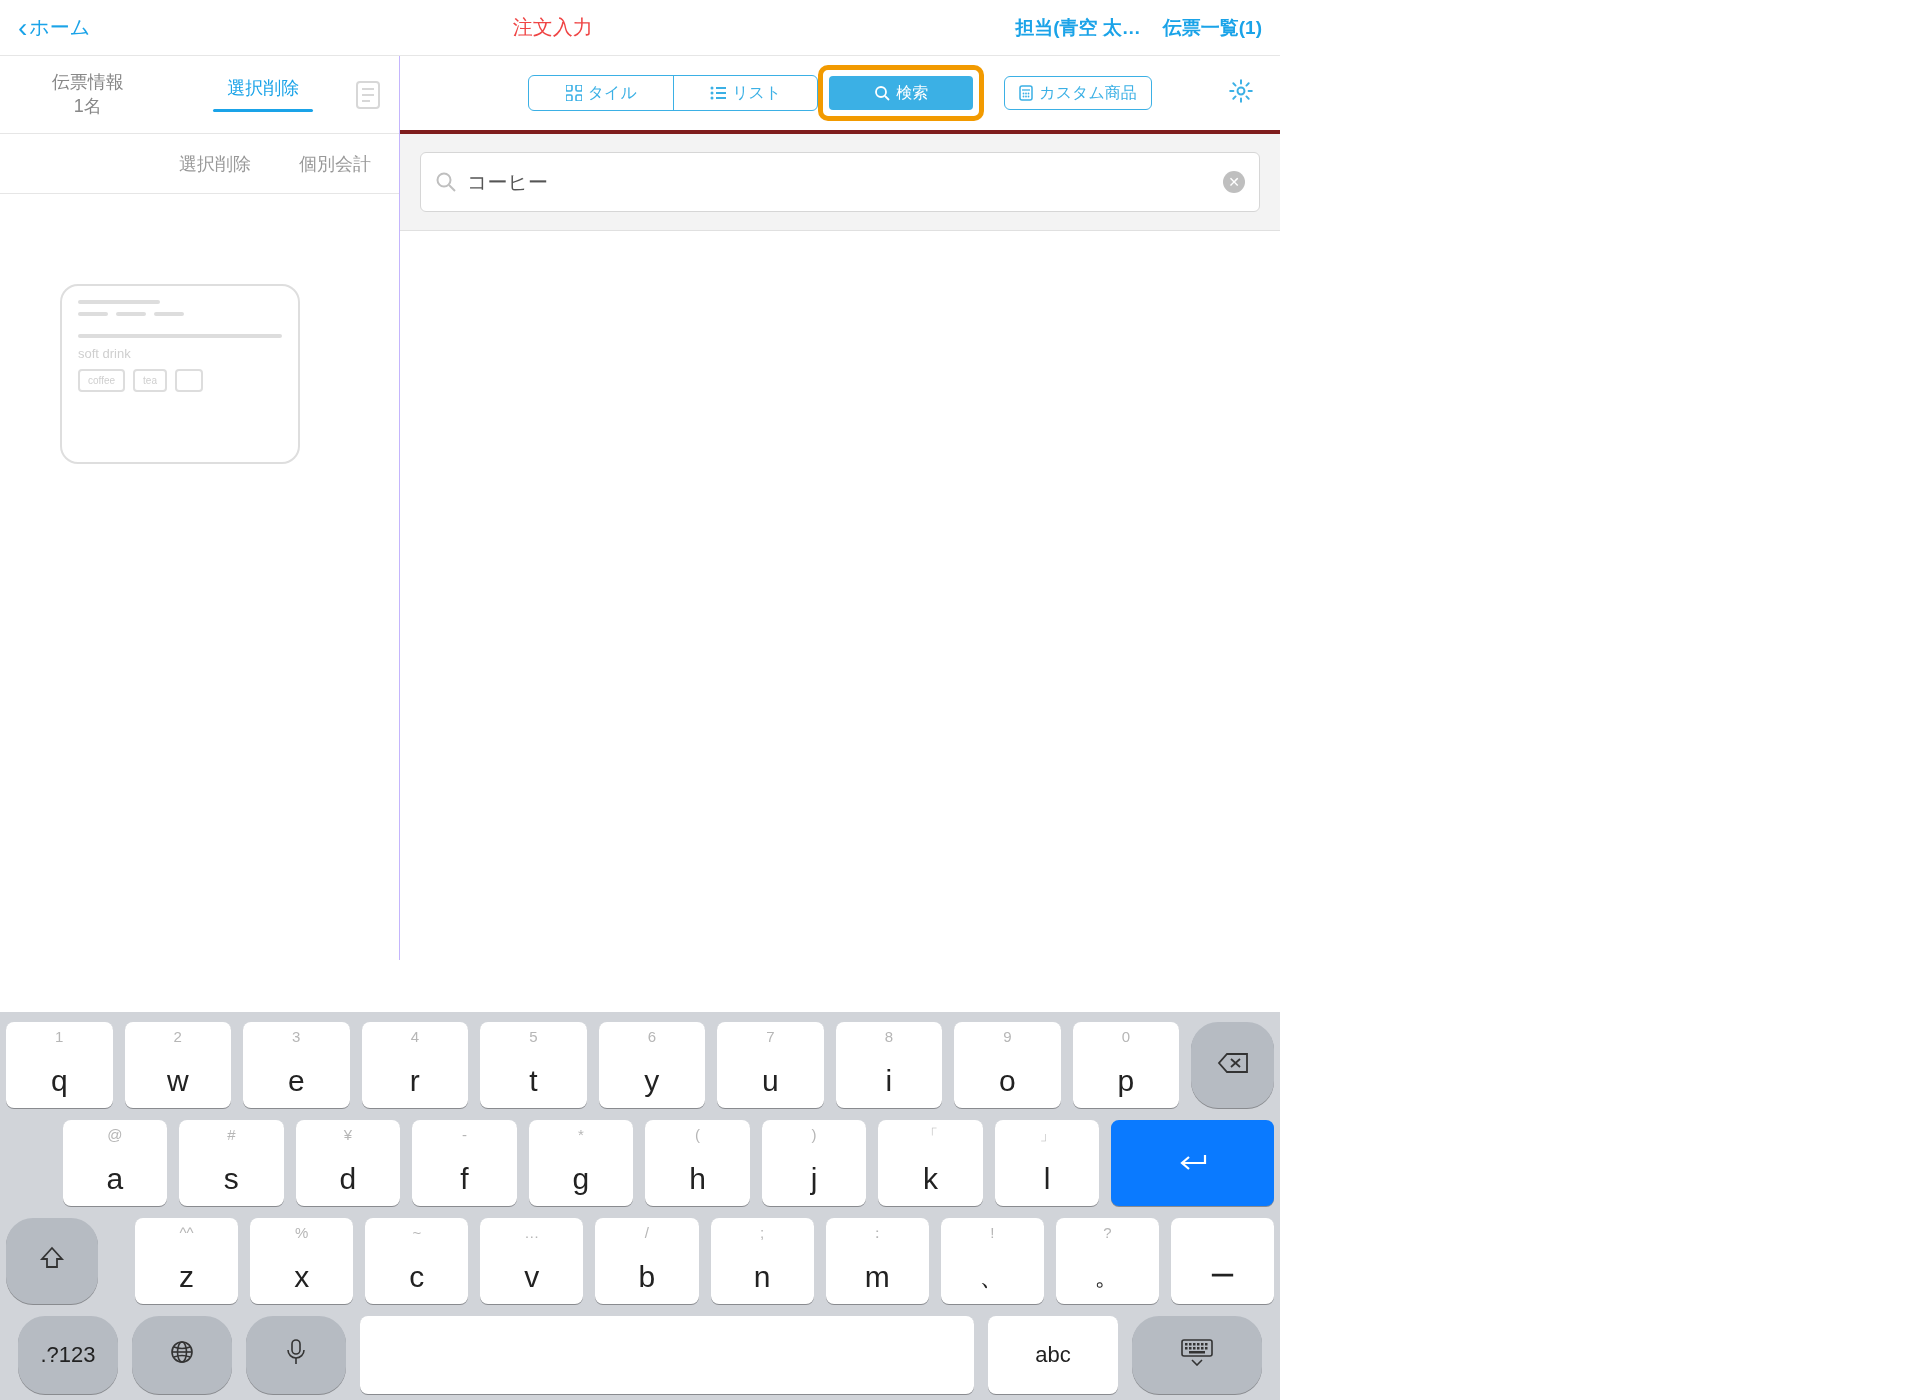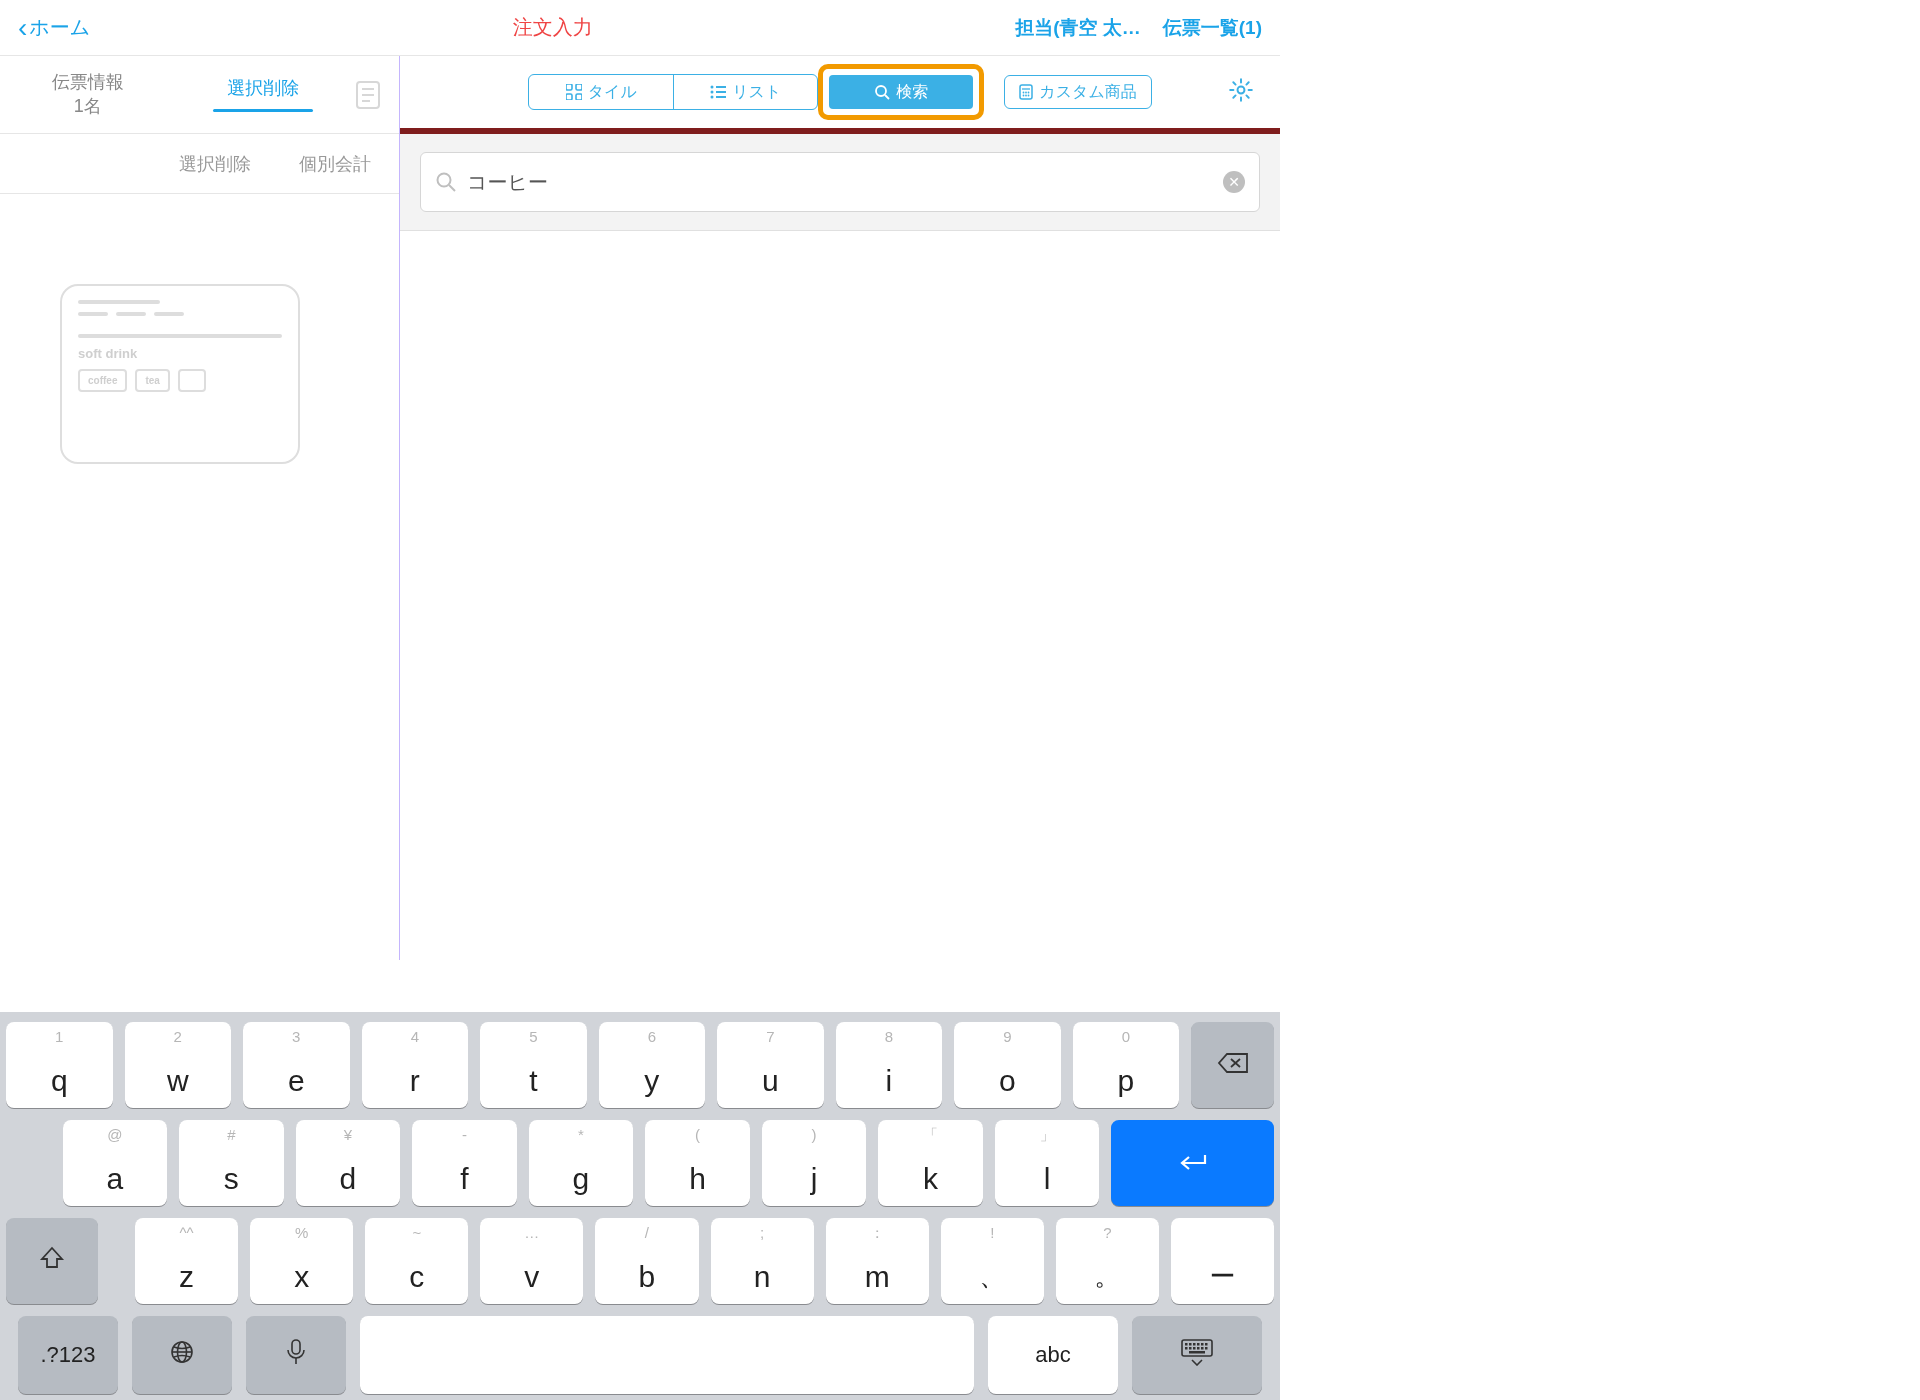--- a/index.html
+++ b/index.html
@@ -11,49 +11,49 @@
   .nav-right { display: flex; gap: 22px; }
   .nav-link { color: #1aa3e8; font-size: 19px; cursor: pointer; font-weight: bold; }
   .body { display: flex; height: calc(100% - 56px); }
   .left { width: 400px; border-right: 1px solid #c4b5fd; display: flex; flex-direction: column; }
   .left-tabs { height: 78px; display: flex; align-items: center; border-bottom: 1px solid #e6e6e6; }
   .lt { flex: 1; text-align: center; color: #888; font-size: 18px; line-height: 1.3; cursor: pointer; }
   .lt.active { color: #1aa3e8; font-weight: 500; }
   .lt .underline { height: 3px; width: 100px; background: #1aa3e8; margin: 8px auto 0; border-radius: 2px; }
   .doc-icon { width: 34px; display: flex; align-items: center; justify-content: center; margin-right: 14px; }
   .left-actions { height: 60px; display: flex; align-items: center; justify-content: flex-end; gap: 48px; padding-right: 28px; border-bottom: 1px solid #e6e6e6; color: #999; font-size: 18px; }
-  .left-empty { flex: 1; position: relative; overflow: hidden; font-weight: bold; }
+  .left-empty { flex: 1; position: relative; overflow: hidden; }
   .ghost { position: absolute; top: 90px; left: 60px; width: 240px; height: 180px; border: 2px solid #dedede; border-radius: 18px; background: #fff; padding: 14px 16px; }
   .ghost .bar { height: 4px; background: #ddd; border-radius: 2px; margin-bottom: 8px; }
   .ghost .lbl { font-size: 13px; color: #cfcfcf; margin: 8px 0; }
   .ghost .chips { display: flex; gap: 8px; }
   .ghost .chip { border: 2px solid #ddd; border-radius: 4px; font-size: 10px; color: #cfcfcf; padding: 4px 8px; }
   .right { flex: 1; background: #fff; display: flex; flex-direction: column; }
-  .right-toolbar { height: 78px; display: flex; align-items: center; justify-content: center; gap: 18px; border-bottom: 6px solid #7f1d1d; position: relative; text-align: right; }
+  .right-toolbar { height: 78px; display: flex; align-items: center; justify-content: center; gap: 18px; border-bottom: 4px solid #7f1d1d; position: relative; text-align: right; }
   .seg { display: flex; border: 1.5px solid #3bb0e5; border-radius: 6px; overflow: hidden; }
   .seg-item { width: 144px; height: 34px; display: flex; align-items: center; justify-content: center; gap: 6px; color: #3bb0e5; font-size: 16px; cursor: pointer; }
   .seg-item + .seg-item { border-left: 1.5px solid #3bb0e5; }
   .seg-item.active { background: #3bb0e5; color: #fff; }
   .highlight-box { border: 5px solid #f29a00; border-radius: 10px; padding: 6px; display: flex; align-items: center; }
   .custom-pill { height: 34px; padding: 0 14px; border: 1.5px solid #3bb0e5; border-radius: 6px; color: #3bb0e5; display: flex; align-items: center; gap: 6px; font-size: 16px; margin-left: 20px; cursor: pointer; }
   .gear { position: absolute; right: 26px; color: #3bb0e5; cursor: pointer; }
   .search-row { padding: 18px 20px; background: #f3f3f3; border-bottom: 1px solid #e0e0e0; }
   .search-box { height: 60px; background: #fff; border: 1px solid #d6d6d6; border-radius: 6px; display: flex; align-items: center; padding: 0 14px; gap: 10px; }
   .search-box input { flex: 1; border: none; outline: none; font-size: 20px; color: #555; background: transparent; }
   .clear-x { width: 22px; height: 22px; border-radius: 50%; background: #bfbfbf; color: #fff; display: flex; align-items: center; justify-content: center; font-size: 14px; cursor: pointer; }
   .right-body { flex: 1; background: #fff; }
 
   
   .keyboard { position: absolute; left: 0; bottom: 0; width: 1280px; background: #d1d4d9; padding: 10px 6px 6px; }
   .krow { display: flex; gap: 12px; margin-bottom: 12px; justify-content: center; }
   .key { background: #fff; border-radius: 8px; box-shadow: 0 1px 0 #898b8f; height: 86px; display: flex; flex-direction: column; align-items: center; justify-content: flex-end; padding-bottom: 10px; position: relative; cursor: pointer; }
   .key .hint { position: absolute; top: 6px; font-size: 15px; color: #b6b6b6; }
   .key .main { font-size: 30px; color: #222; }
   .key.std { width: 108px; }
-  .key.fn { background: #b6bbc2; }
+  .key.fn { background: #b6bbc2; border-radius: 27px; }
   .key.enter { background: #0a7aff; width: 168px; }
   .key.space { width: 614px; }
   .key.punct .main { font-size: 26px; }
   .key.symnum { width: 100px; }
   .r4 { gap: 14px; margin-bottom: 0; }
   .r4 .key { height: 78px; justify-content: center; padding-bottom: 0; }
   .r4 .main { font-size: 22px; }
 
   
   .svg { display: inline-flex; }

